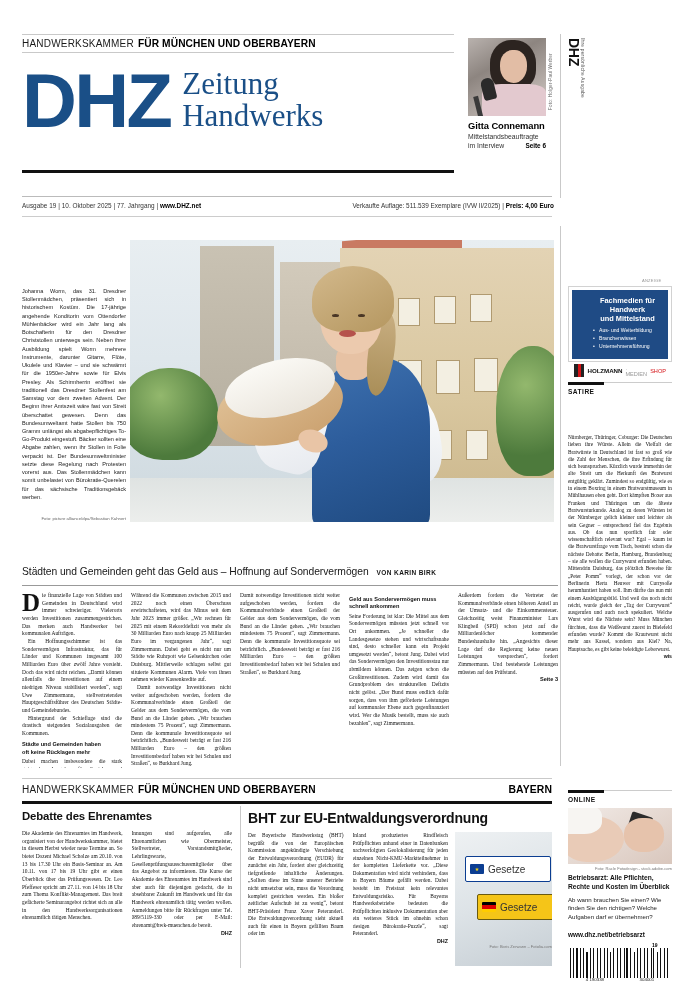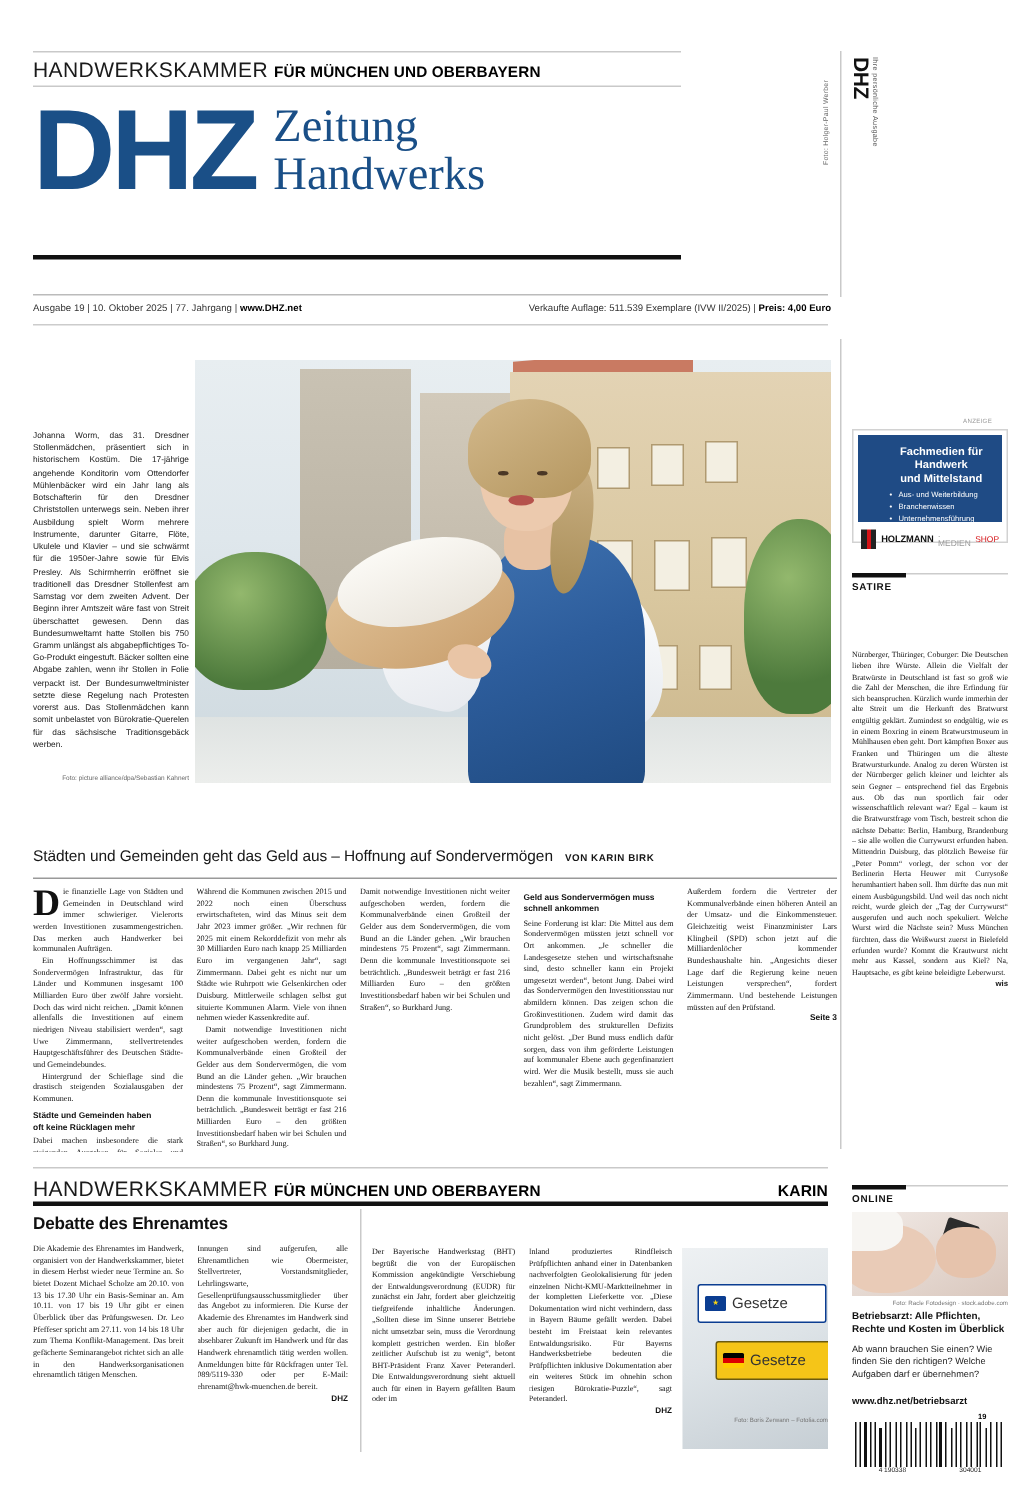--- a/index.html
+++ b/index.html
@@ -16,21 +16,21 @@
   }
 
   
   .kammer-bar {
     position: absolute; left: 22px; top: 34px; width: 432px;
     border-top: 1px solid #c9c9c9;
     border-bottom: 1px solid #c9c9c9;
     padding: 3px 0 3px 0;
     display: flex; align-items: baseline; gap: 4px;
   }
-  .kammer-light { font-size: 14px; letter-spacing: .02em; color: #1a1a1a; font-weight: 400; }
+  .kammer-light { font-size: 10px; letter-spacing: .02em; color: #1a1a1a; font-weight: 400; }
   .kammer-bold { font-size: 10.2px; letter-spacing: .01em; color: #000; font-weight: 700; }
 
   
   .masthead { position: absolute; left: 22px; top: 66px; width: 440px; display: flex; align-items: flex-start; }
   .dhz-logo {
     font-family: "Liberation Sans", sans-serif;
     font-weight: 700; font-size: 76px; line-height: .92;
     color: #1a4f87; letter-spacing: -0.035em;
   }
   .dhz-words {
@@ -235,21 +235,21 @@
   .seite-ref { font-family: "Liberation Sans", sans-serif; font-weight: 700; font-size: 5.6px; float: right; }
 
   
   .rail-vrule { position: absolute; left: 560px; top: 226px; width: 1px; height: 540px; background: #c9c9c9; }
   .anzeige-lbl { position: absolute; left: 642px; top: 278px; font-size: 4.1px; color: #999; letter-spacing: .05em; }
   .ad-box {
     position: absolute; left: 568px; top: 286px; width: 104px; height: 76px;
     border: 1px solid #d2d2d2; background: #fff;
   }
   .ad-blue {
-    margin: 3px; height: 58px; background: #1f4b85;
+    margin: 3px; height: 69px; background: #1f4b85;
     color: #fff; padding: 6px 5px 0 20px;
   }
   .ad-title { font-size: 7.4px; font-weight: 700; text-align: center; line-height: 1.22; }
   .ad-list { margin-top: 4px; font-size: 5.1px; line-height: 1.52; padding-left: 7px; }
   .ad-list li { list-style: none; position: relative; }
   .ad-list li:before { content: "•"; position: absolute; left: -6px; }
   .ad-foot { display: flex; align-items: center; gap: 3px; padding: 2px 5px 0 5px; }
   .ad-flag { width: 13px; height: 13px; background: linear-gradient(90deg,#222 0 40%, #d51317 40% 70%, #222 70% 100%); }
   .ad-brand { font-size: 6.2px; font-weight: 700; color: #111; letter-spacing: -.01em; }
   .ad-brand2 { font-size: 5.6px; color: #999; }
@@ -393,20 +393,35 @@
     <div class="dhz-words">
       <div>Zeitung</div>
       <div>Handwerks</div>
     </div>
   </div>
 
   <div class="rule-vert-top"></div>
   <div class="dhz-vert">DHZ</div>
   <div class="dhz-vert-sub">Ihre persönliche Ausgabe</div>
 
+  <div class="gitta">
+    <div class="gitta-photo">
+      <div class="hair"></div>
+      <div class="face"></div>
+      <div class="body"></div>
+      <div class="micstem"></div>
+      <div class="mic"></div>
+    </div>
+    <div class="gitta-name">Gitta Connemann</div>
+    <div class="gitta-sub">
+      <span>Mittelstandsbeauftragte</span><br>
+      <span class="gitta-seite">Seite 6</span>
+      <span>im Interview</span>
+    </div>
+  </div>
   <div class="gitta-credit">Foto: Holger-Paul Werber</div>
 
   <div class="sub-rule-thick"></div>
   <div class="sub-rule-thin"></div>
 
   <div class="issue-left">
     <span>Ausgabe 19 | 10. Oktober 2025 | 77. Jahrgang | </span><b>www.DHZ.net</b>
   </div>
   <div class="issue-right">
     <span>Verkaufte Auflage: 511.539 Exemplare (IVW II/2025) |  </span><b>Preis: 4,00 Euro</b>
@@ -517,38 +532,39 @@
     <p class="noind" style="text-indent:0">Nürnberger, Thüringer, Coburger: Die Deutschen lieben ihre Würste. Allein die Vielfalt der Bratwürste in Deutschland ist fast so groß wie die Zahl der Menschen, die ihre Erfindung für sich beanspruchen. Kürzlich wurde immerhin der alte Streit um die Herkunft des Bratwurst entgültig geklärt. Zumindest so endgültig, wie es in einem Boxring in einem Bratwurstmuseum in Mühlhausen eben geht. Dort kämpften Boxer aus Franken und Thüringen um die älteste Bratwursturkunde. Analog zu deren Würsten ist der Nürnberger gelich kleiner und leichter als sein Gegner – entsprechend fiel das Ergebnis aus. Ob das nun sportlich fair oder wissenschaftlich relevant war? Egal – kaum ist die Bratwurstfrage vom Tisch, bestreit schon die nächste Debatte: Berlin, Hamburg, Brandenburg – sie alle wollen die Currywurst erfunden haben. Mittendrin Duisburg, das plötzlich Beweise für „Peter Pomm“ vorlegt, der schon vor der Berlinerin Herta Heuwer mit Currysoße herumhantiert haben soll. Ihm dürfte das nun mit einem Ausbügungsbild. Und weil das noch nicht reicht, wurde gleich der „Tag der Currywurst“ ausgerufen und auch noch spekuliert. Welche Wurst wird die Nächste sein? Muss München fürchten, dass die Weißwurst zuerst in Bielefeld erfunden wurde? Kommt die Krautwurst nicht mehr aus Kassel, sondern aus Kiel? Na, Hauptsache, es gibt keine beleidigte Leberwurst.</p>
     <p style="text-align:right;text-indent:0">
         <span class="satire-sig">wis</span>
       </p>
   </div>
 
   <div class="bot-rule-top"></div>
   <div class="bot-bar">
     <span class="kammer-light">HANDWERKSKAMMER</span>
     <span class="kammer-bold" style="margin-left:4px">FÜR MÜNCHEN UND OBERBAYERN</span>
-    <span class="bot-bayern">KARIN</span>
+    <span class="bot-bayern">BAYERN</span>
   </div>
   <div class="bot-rule-thick"></div>
 
   <div class="bot-left-head">Debatte des Ehrenamtes</div>
   <div class="bot-left-cols">
     <div class="bot-col">
       <p>Die Akademie des Ehrenamtes im Handwerk, organisiert von der Handwerkskammer, bietet in diesem Herbst wieder neue Termine an. So bietet Dozent Michael Scholze am 20.10. von 13 bis 17.30 Uhr ein Basis-Seminar an. Am 10.11. von 17 bis 19 Uhr gibt er einen Überblick über das Prüfungswesen. Dr. Leo Pfeffeser spricht am 27.11. von 14 bis 18 Uhr zum Thema Konflikt-Management. Das breit gefächerte Seminarangebot richtet sich an alle in den Handwerksorganisationen ehrenamtlich tätigen Menschen.</p>
     </div>
     <div class="bot-col">
       <p>Innungen sind aufgerufen, alle Ehrenamtlichen wie Obermeister, Stellvertreter, Vorstandsmitglieder, Lehrlingswarte, Gesellenprüfungsausschussmitglieder über das Angebot zu informieren. Die Kurse der Akademie des Ehrenamtes im Handwerk sind aber auch für diejenigen gedacht, die in absehbarer Zukunft im Handwerk und für das Handwerk ehrenamtlich tätig werden wollen. Anmeldungen bitte für Rückfragen unter Tel. 089/5119-330 oder per E-Mail: ehrenamt@hwk-muenchen.de bereit.</p>
       <p style="text-align:right">
           <span class="bot-sig">DHZ</span>
         </p>
     </div>
   </div>
   <div class="bot-vrule"></div>
 
+  <div class="bot-mid-head">BHT zur EU-Entwaldungsverordnung</div>
   <div class="bot-mid-cols">
     <div class="bot-mid-col">
       <p>Der Bayerische Handwerkstag (BHT) begrüßt die von der Europäischen Kommission angekündigte Verschiebung der Entwaldungsverordnung (EUDR) für zunächst ein Jahr, fordert aber gleichzeitig tiefgreifende inhaltliche Änderungen. „Sollten diese im Sinne unserer Betriebe nicht umsetzbar sein, muss die Verordnung komplett gestrichen werden. Ein bloßer zeitlicher Aufschub ist zu wenig“, betont BHT-Präsident Franz Xaver Peteranderl. Die Entwaldungsverordnung sieht aktuell auch für einen in Bayern gefällten Baum oder im</p>
     </div>
     <div class="bot-mid-col">
       <p>Inland produziertes Rindfleisch Prüfpflichten anhand einer in Datenbanken nachverfolgten Geolokalisierung für jeden einzelnen Nicht-KMU-Marktteilnehmer in der kompletten Lieferkette vor. „Diese Dokumentation wird nicht verhindern, dass in Bayern Bäume gefällt werden. Dabei besteht im Freistaat kein relevantes Entwaldungsrisiko. Für Bayerns Handwerksbetriebe bedeuten die Prüfpflichten inklusive Dokumentation aber ein weiteres Stück im ohnehin schon riesigen Bürokratie-Puzzle“, sagt Peteranderl.</p>
       <p style="text-align:right">
           <span class="bot-sig">DHZ</span>
         </p>
     </div>

